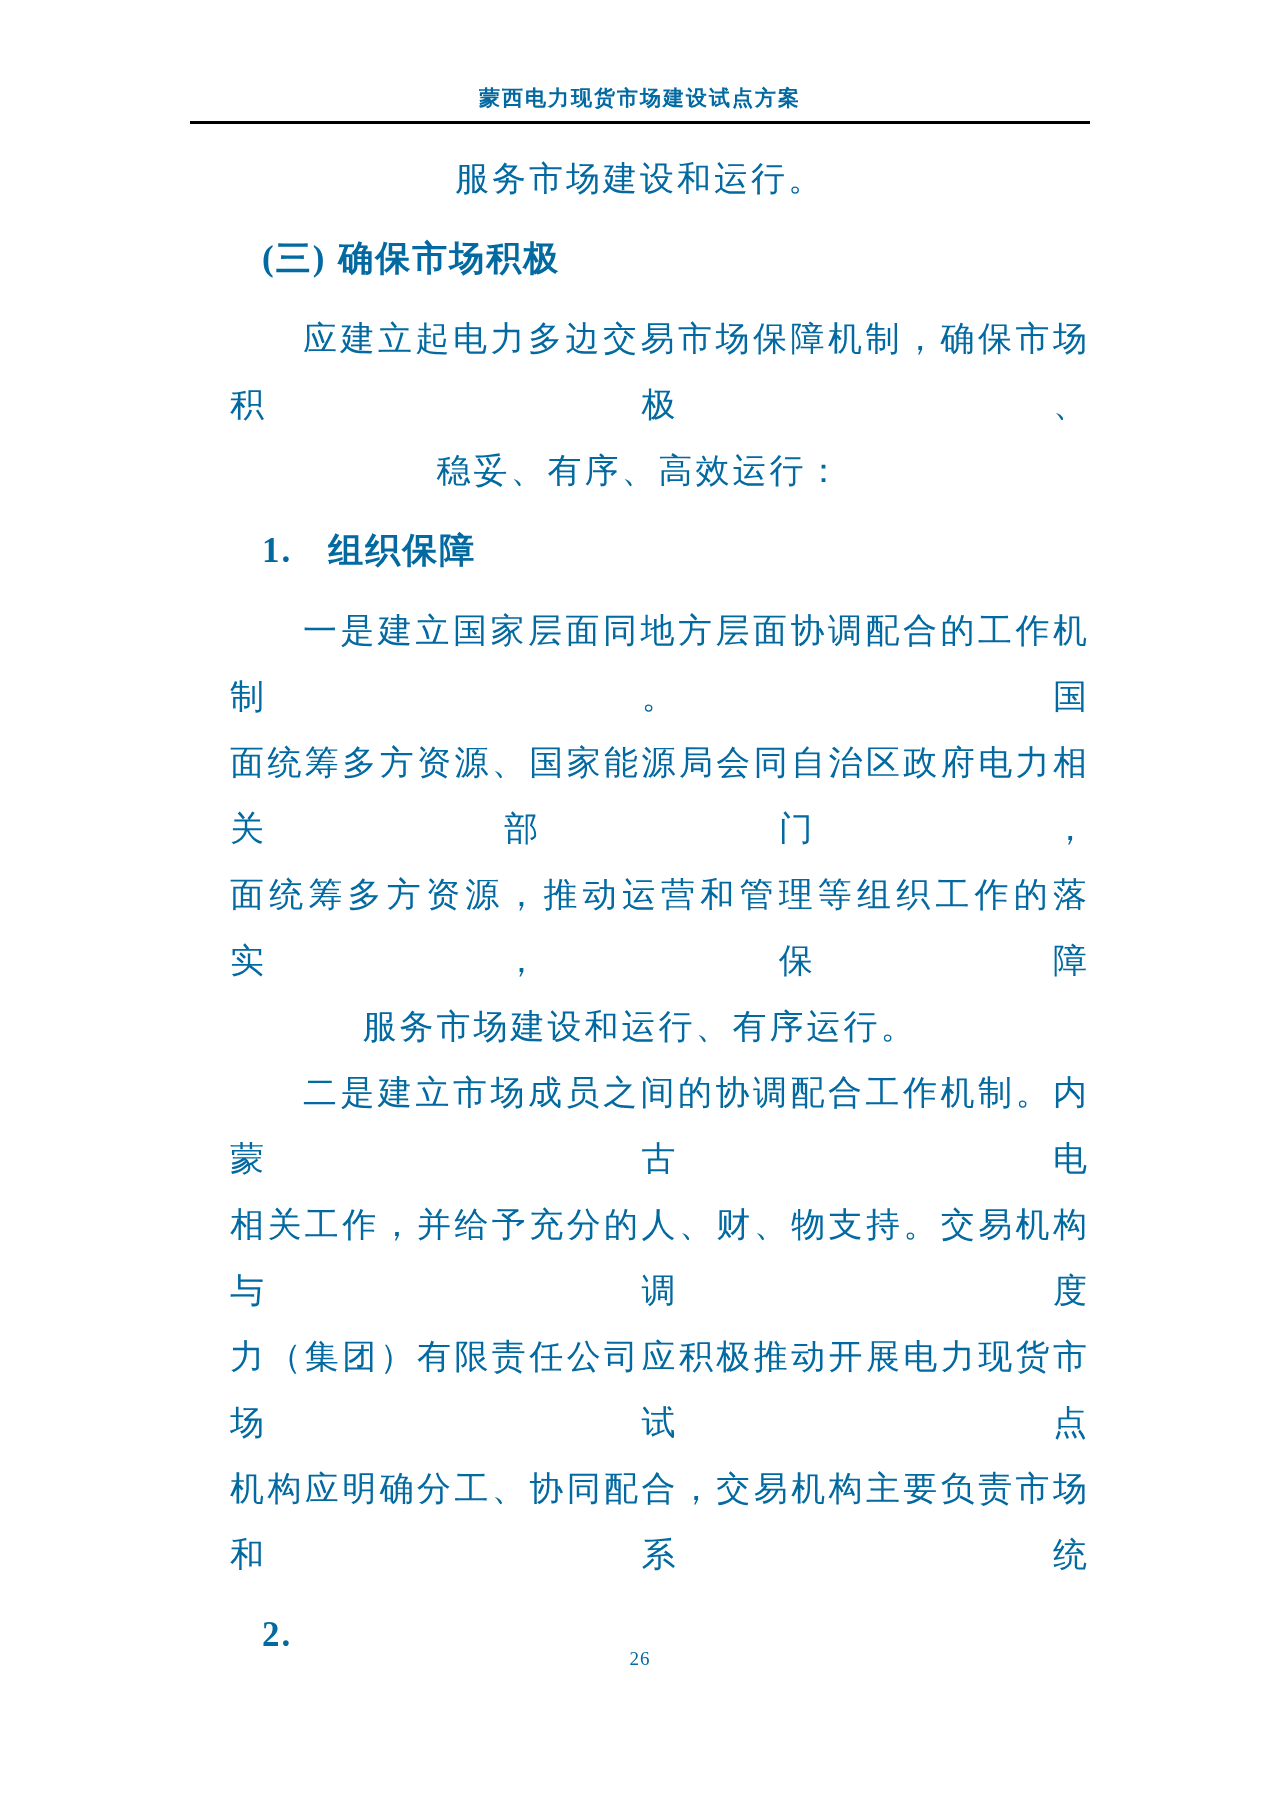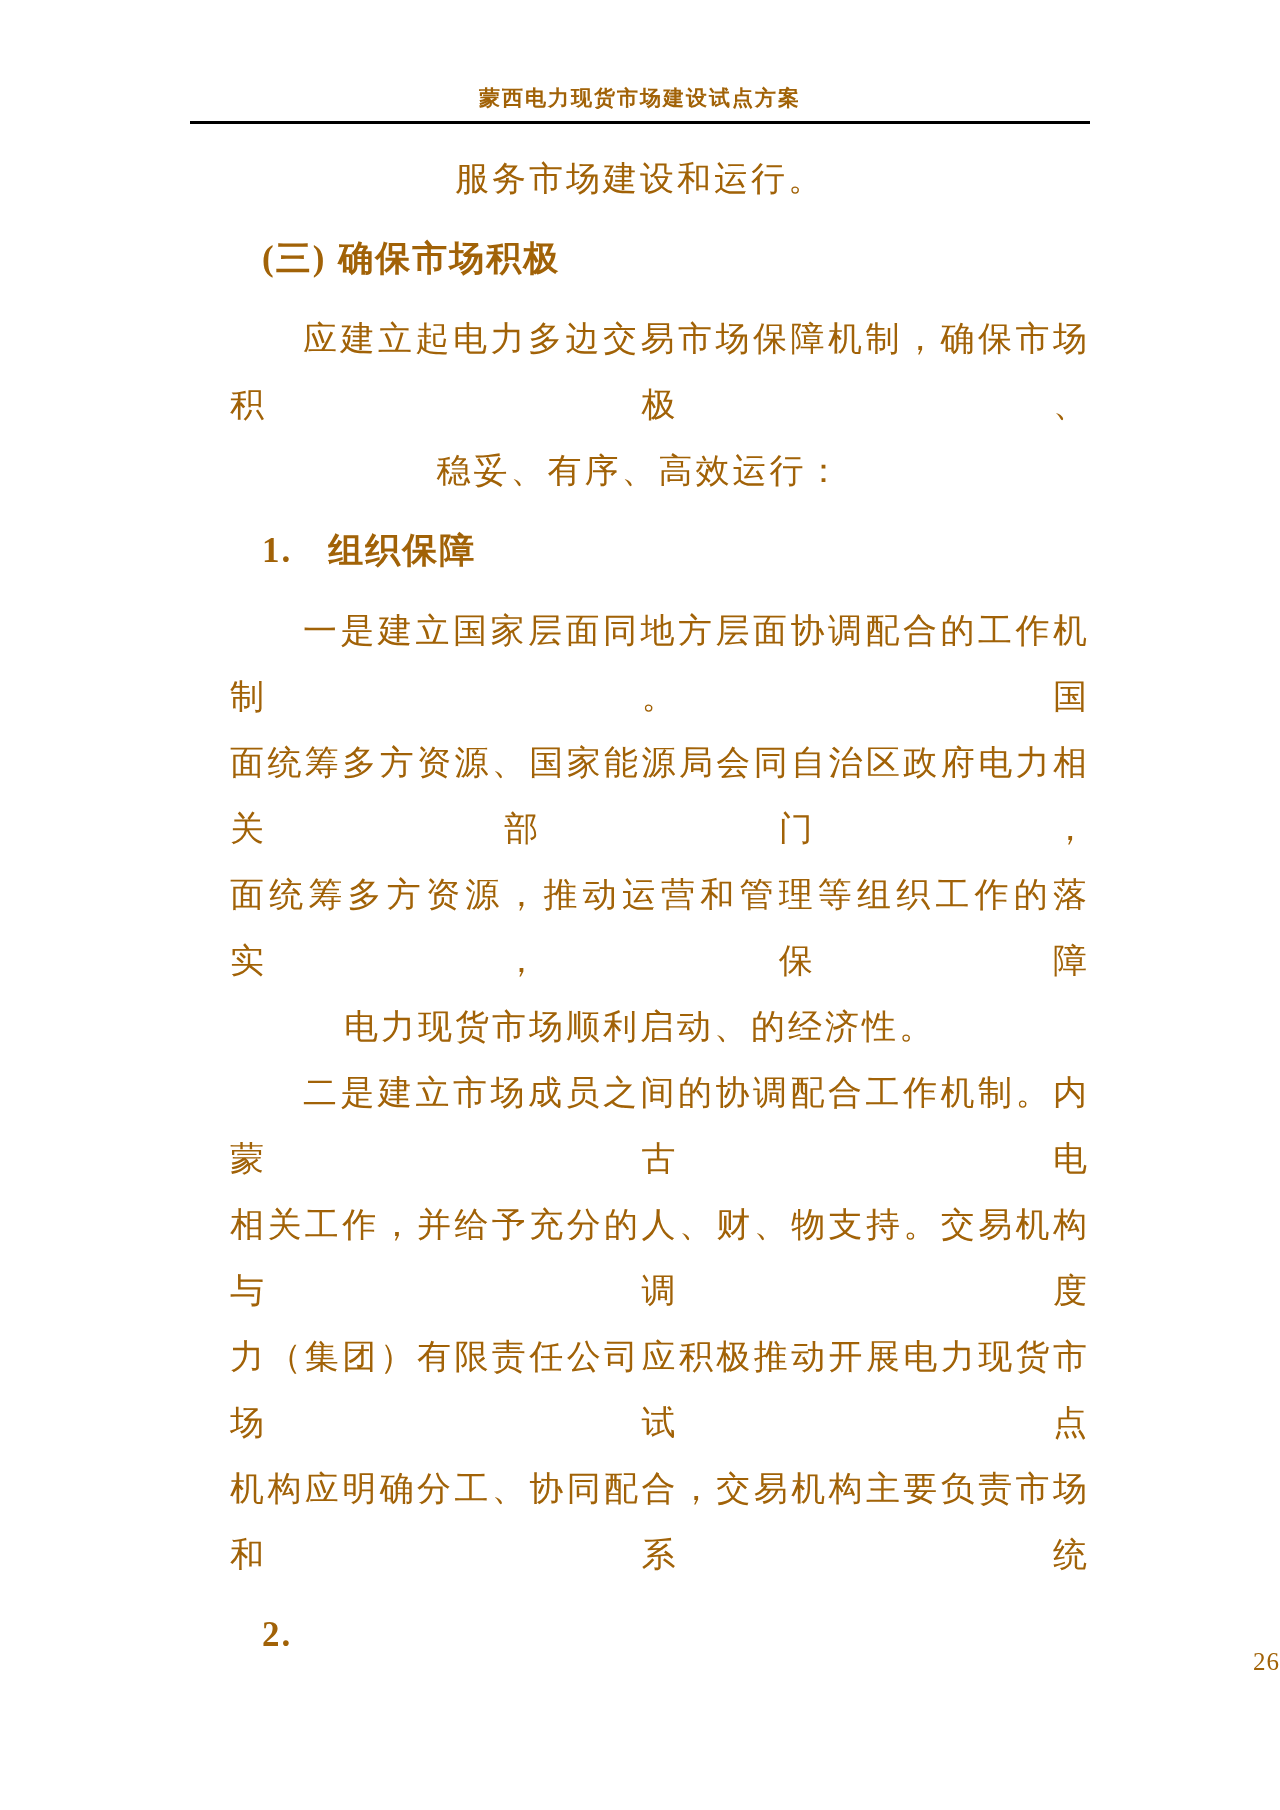--- a/index.html
+++ b/index.html
@@ -1,21 +1,21 @@
 <!DOCTYPE html>
 <html lang="zh"><head>
 <meta charset="utf-8">
 <style>
   html,body{margin:0;padding:0;background:#e8e8e8;}
   .page{
     position:relative;
     width:1280px;height:1810px;
     margin:0 auto;
     background:#ffffff;
-    color:#a16207;
+    color:#0369a1;
     font-family:"Liberation Serif","DejaVu Serif",serif;
     overflow:hidden;
   }
   .hdr-title{
     position:absolute;top:84px;left:0;width:100%;
     text-align:center;
     font-size:21px;font-weight:bold;letter-spacing:2px;
   }
   .hdr-rule{
     position:absolute;top:121px;left:190px;
@@ -42,21 +42,21 @@
     font-size:35px;line-height:66px;font-weight:bold;
     margin:14px 0;
     padding-left:72px;
     letter-spacing:2px;
   }
   .heading .num{display:inline-block;}
   .heading.h-sub .num{margin-right:12px;}
   .heading.h-num .num{margin-right:36px;}
   .page-num{
     position:absolute;top:1648px;left:0;width:100%;
-    text-align:right;font-size:25px;letter-spacing:1px;
+    text-align:center;font-size:19px;letter-spacing:1px;
   }
 </style>
 </head>
 <body>
 
 <div class="page">
 
   <div class="hdr-title">蒙西电力现货市场建设试点方案</div>
   <div class="hdr-rule"></div>
 
@@ -70,21 +70,21 @@
     <div class="line indent full">应建立起电力多边交易市场保障机制，确保市场积极、</div>
     <div class="line">稳妥、有序、高效运行：</div>
 
     <div class="heading h-num">
       <span class="num">1.</span><span>组织保障</span>
     </div>
 
     <div class="line indent full">一是建立国家层面同地方层面协调配合的工作机制。国</div>
     <div class="line full">面统筹多方资源、国家能源局会同自治区政府电力相关部门，</div>
     <div class="line full">面统筹多方资源，推动运营和管理等组织工作的落实，保障</div>
-    <div class="line">电力现货市场顺利启动、的经济性。</div>
+    <div class="line">服务市场建设和运行、有序运行。</div>
 
     <div class="line indent full">二是建立市场成员之间的协调配合工作机制。内蒙古电</div>
     <div class="line full">相关工作，并给予充分的人、财、物支持。交易机构与调度</div>
     <div class="line full">力（集团）有限责任公司应积极推动开展电力现货市场试点</div>
     <div class="line full">机构应明确分工、协同配合，交易机构主要负责市场和系统</div>
 
     <div class="heading h-num">
       <span class="num">2.</span>
     </div>
 

